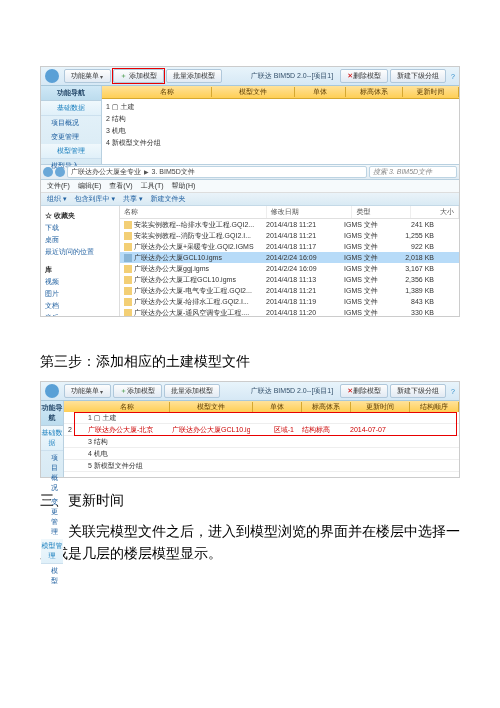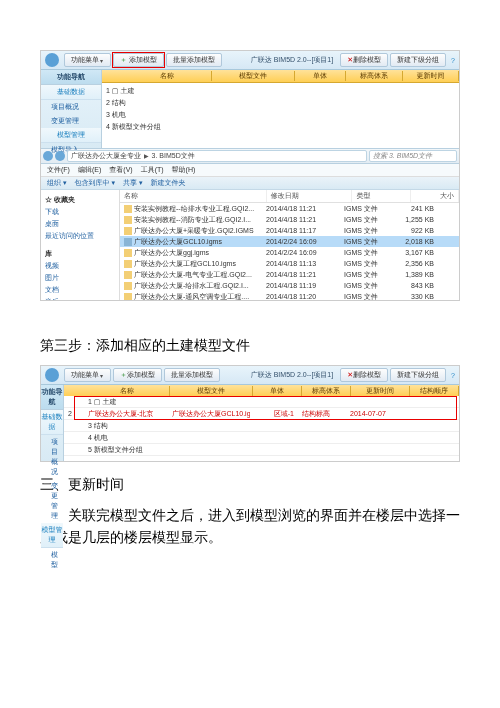--- a/index.html
+++ b/index.html
@@ -5,21 +5,21 @@
   body {
     margin: 0;
     padding: 0;
     width: 500px;
     background: #fff;
     font-family: "Microsoft YaHei", sans-serif;
     font-size: 8px;
     color: #000;
   }
   .page {
-    padding: 40px 40px 20px 40px;
+    padding: 56px 40px 20px 40px;
   }
   .shot {
     border: 1px solid #ccc;
     margin: 10px 0;
     background: #f0f0f0;
   }
   
   .chrome {
     display: flex;
     align-items: center;

